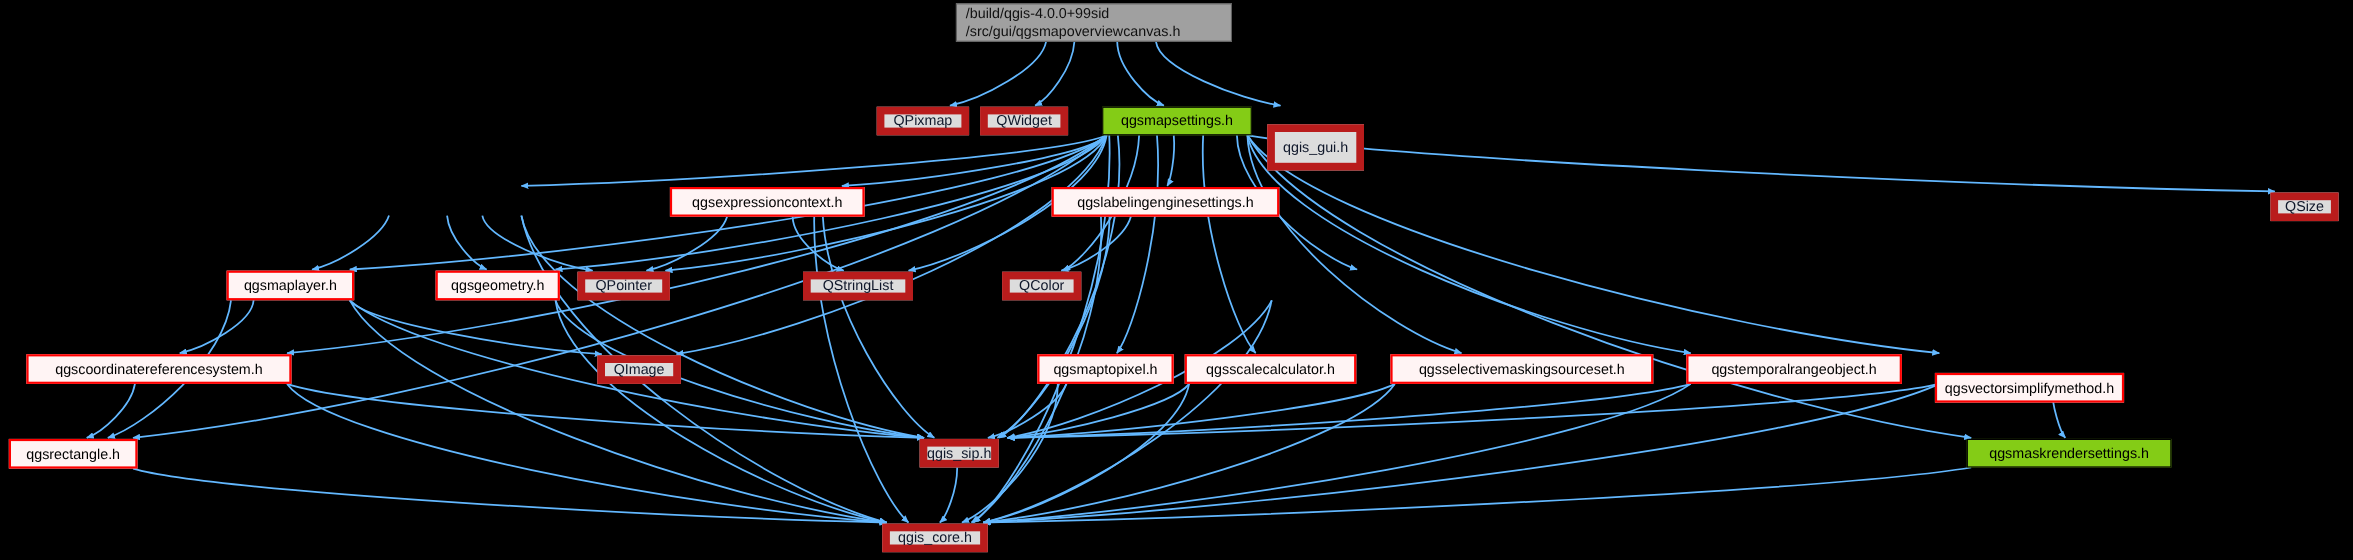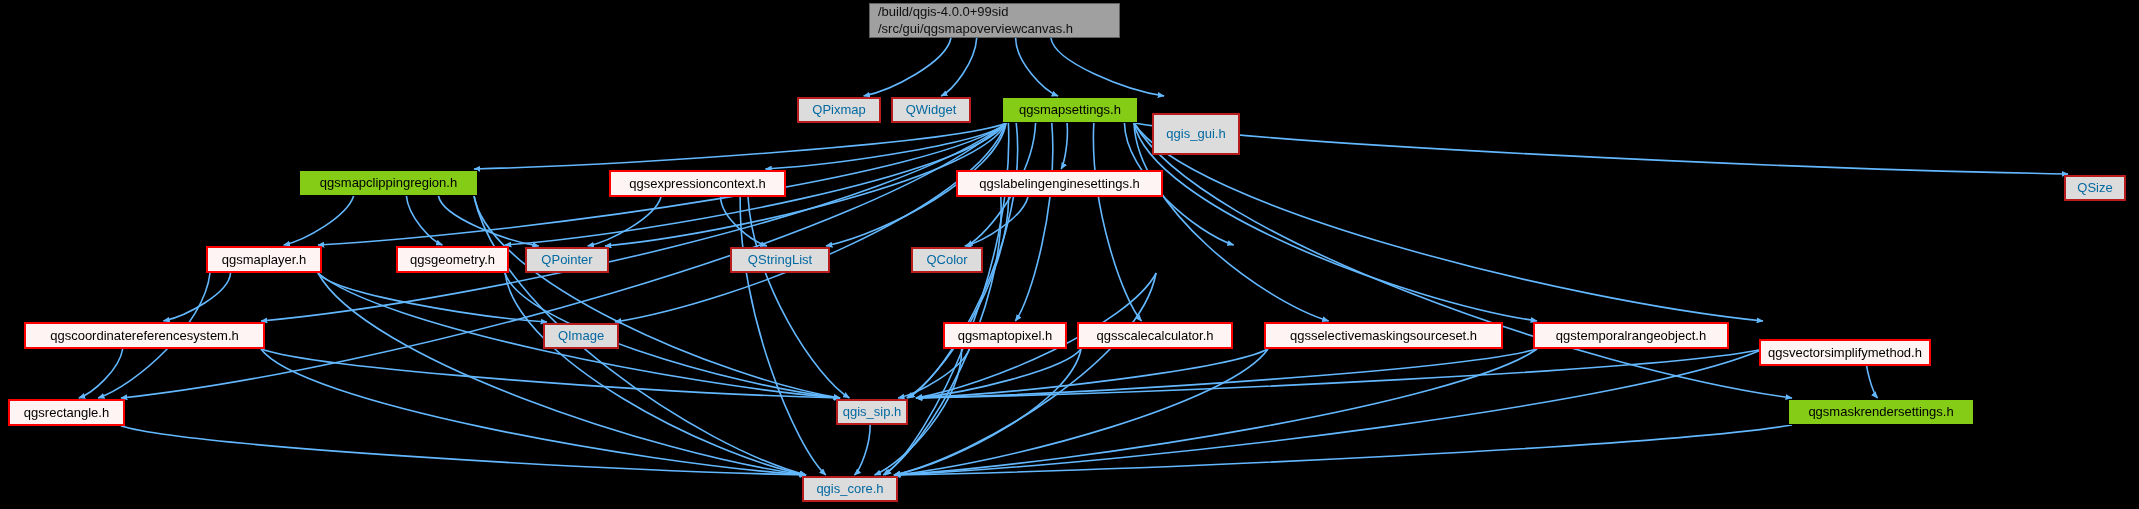--- a/index.html
+++ b/index.html
@@ -40,22 +40,22 @@
     white-space: pre;
     line-height: 1.22;
     font-size: 13px;
     letter-spacing: 0px;
     color: #000000;
     cursor: pointer;
   }
   
   .node.kind-sys {
     background: #dcdcdc;
-    border: 2px solid #b91c1c;
-    color: #0369a1;
+    border: 7px solid #b91c1c;
+    color: #0f172a;
   }
   
   .node.kind-root {
     background: #a0a0a0;
     border: 1px solid #606060;
     color: #101010;
     text-align: left;
     justify-content: flex-start;
     padding-left: 8px;
     white-space: pre-line;
@@ -152,21 +152,20 @@
       <path d="M1134,123 C1200.4560570855676,238.5 1588.8567480311156,370.5 1792,398" fill="none" stroke="#63b8ff" stroke-width="1.6" marker-end="url(#arrowhead)"></path>
     </svg>
   <div id="node-layer">
       <div class="node kind-root" style="left: 869px; top: 3px; width: 251px; height: 35px;"><span class="node-label">/build/qgis-4.0.0+99sid
 /src/gui/qgsmapoverviewcanvas.h</span></div>
       <div class="node kind-sys" style="left: 797px; top: 97px; width: 84px; height: 26px;"><span class="node-label">QPixmap</span></div>
       <div class="node kind-sys" style="left: 891px; top: 97px; width: 80px; height: 26px;"><span class="node-label">QWidget</span></div>
       <div class="node kind-plain" style="left: 1002px; top: 97px; width: 136px; height: 26px;"><span class="node-label">qgsmapsettings.h</span></div>
       <div class="node kind-sys" style="left: 1152px; top: 113px; width: 88px; height: 42px;"><span class="node-label">qgis_gui.h</span></div>
       <div class="node kind-sys" style="left: 2064px; top: 175px; width: 62px; height: 26px;"><span class="node-label">QSize</span></div>
-      <div class="node kind-plain" style="left: 299px; top: 170px; width: 179px; height: 26px;"><span class="node-label">qgsmapclippingregion.h</span></div>
       <div class="node kind-qgis" style="left: 609px; top: 170px; width: 177px; height: 27px;"><span class="node-label">qgsexpressioncontext.h</span></div>
       <div class="node kind-qgis" style="left: 956px; top: 170px; width: 207px; height: 27px;"><span class="node-label">qgslabelingenginesettings.h</span></div>
       <div class="node kind-qgis" style="left: 206px; top: 246px; width: 116px; height: 27px;"><span class="node-label">qgsmaplayer.h</span></div>
       <div class="node kind-qgis" style="left: 396px; top: 246px; width: 113px; height: 27px;"><span class="node-label">qgsgeometry.h</span></div>
       <div class="node kind-sys" style="left: 525px; top: 247px; width: 84px; height: 26px;"><span class="node-label">QPointer</span></div>
       <div class="node kind-sys" style="left: 730px; top: 247px; width: 100px; height: 26px;"><span class="node-label">QStringList</span></div>
       <div class="node kind-sys" style="left: 911px; top: 247px; width: 72px; height: 26px;"><span class="node-label">QColor</span></div>
       <div class="node kind-qgis" style="left: 24px; top: 322px; width: 241px; height: 27px;"><span class="node-label">qgscoordinatereferencesystem.h</span></div>
       <div class="node kind-sys" style="left: 543px; top: 323px; width: 76px; height: 26px;"><span class="node-label">QImage</span></div>
       <div class="node kind-qgis" style="left: 943px; top: 322px; width: 124px; height: 27px;"><span class="node-label">qgsmaptopixel.h</span></div>

